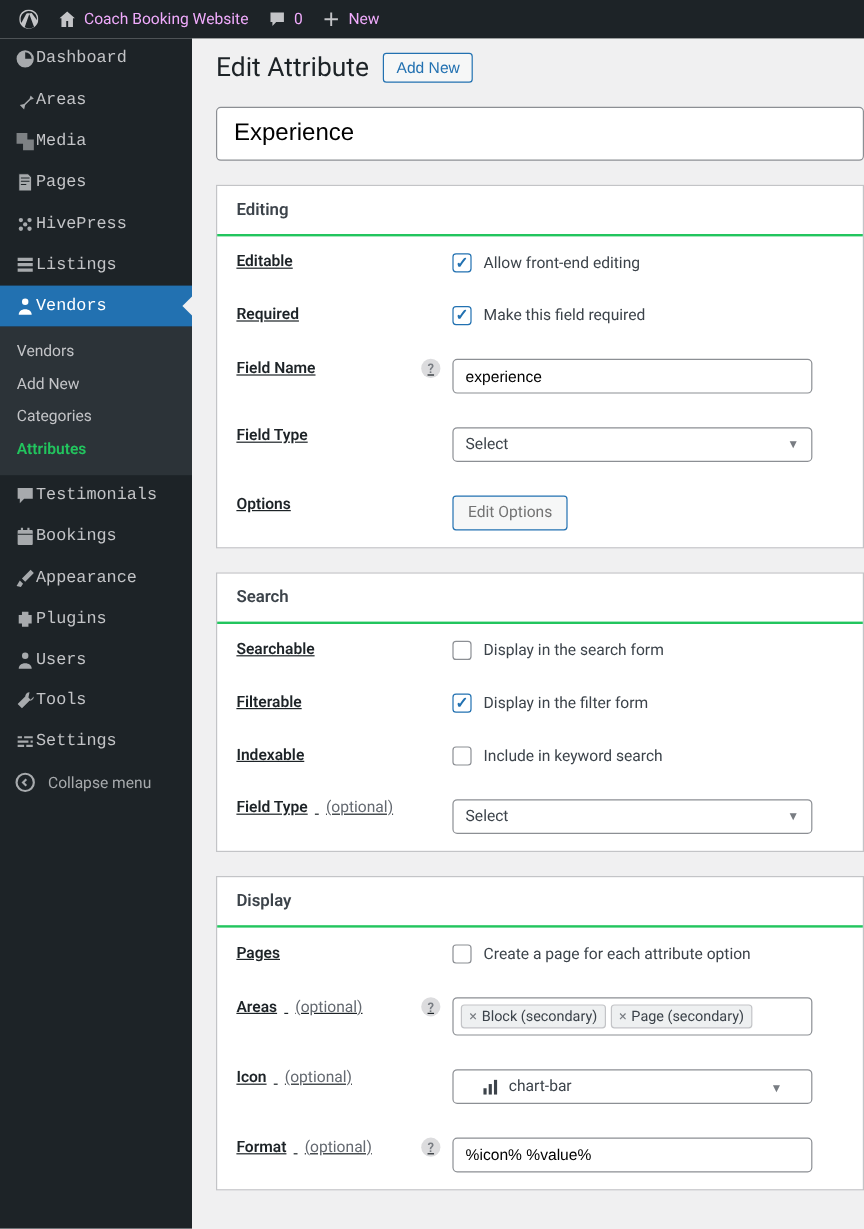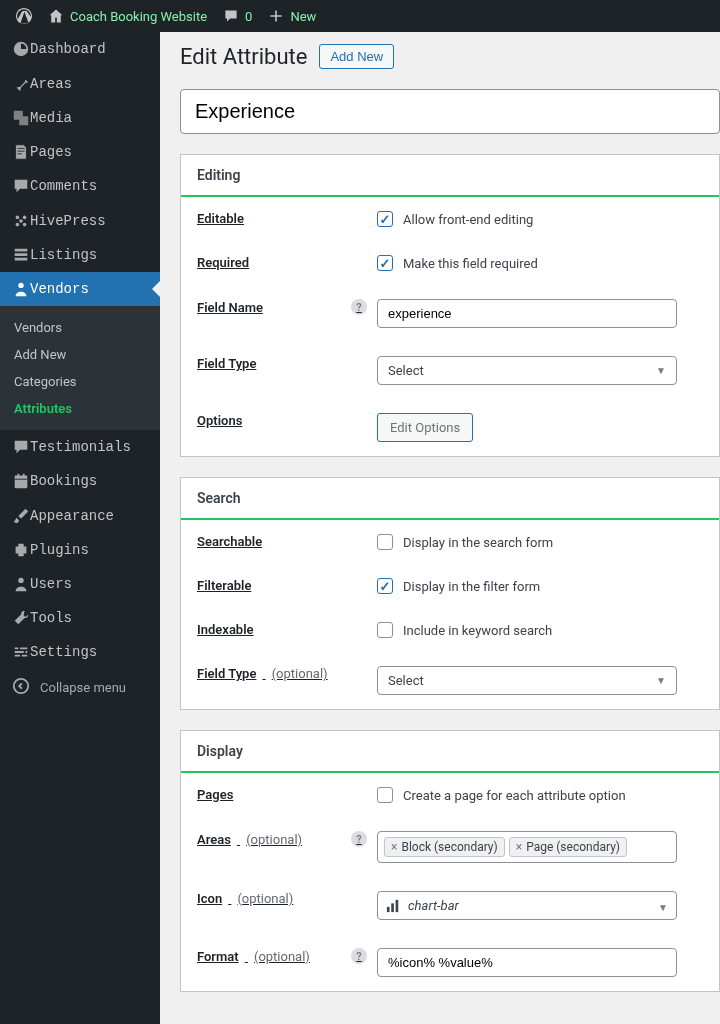--- a/index.html
+++ b/index.html
@@ -1,18 +1,18 @@
 <!DOCTYPE html>
 <html><head>
 <meta charset="utf-8">
 <style>
 * { box-sizing: border-box; margin: 0; padding: 0; }
 body { font-family: -apple-system, BlinkMacSystemFont, "Segoe UI", Roboto, sans-serif; font-size: 13px; color: #3c434a; background: #f0f0f1; }
 .topbar { background: #1d2327; color: #c3c4c7; height: 32px; display: flex; align-items: center; padding: 0 8px; font-size: 13px; }
-.topbar-item { display: flex; align-items: center; padding: 0 8px; gap: 6px; color: #86efac; cursor: pointer; }
+.topbar-item { display: flex; align-items: center; padding: 0 8px; gap: 6px; color: #f0abfc; cursor: pointer; }
 .topbar svg { width: 16px; height: 16px; fill: #c3c4c7; }
 .layout { display: flex; }
 .sidebar { width: 160px; background: #1d2327; min-height: calc(100vh - 32px); color: #c3c4c7; }
 .sidebar-item { display: flex; align-items: center; padding: 8px 12px; cursor: pointer; font-size: 14px; font-family: Liberation Mono, monospace; }
 .sidebar-item svg { width: 18px; height: 18px; fill: #a7aaad; flex-shrink: 0; }
 .sidebar-item.active { background: #2271b1; color: #fff; position: relative; }
 .sidebar-item.active svg { fill: #fff; }
 .sidebar-item.active::after { content: ""; position: absolute; right: 0; top: 50%; transform: translateY(-50%); border: 8px solid transparent; border-right-color: #f0f0f1; }
 .sidebar-sub { background: #2c3338; padding: 8px 0; }
 .sidebar-sub-item { padding: 6px 14px; font-size: 13px; color: #c3c4c7; cursor: pointer; }
@@ -37,21 +37,21 @@
 .checkbox { width: 16px; height: 16px; border: 1px solid #8c8f94; border-radius: 3px; background: #fff; display: inline-flex; align-items: center; justify-content: center; cursor: pointer; }
 .checkbox.checked { border-color: #2271b1; }
 .checkbox.checked::after { content: "✓"; color: #2271b1; font-size: 13px; font-weight: 700; }
 .text-input { width: 300px; padding: 6px 10px; border: 1px solid #8c8f94; border-radius: 4px; background: #fff; font-size: 13px; }
 .select-input { width: 300px; padding: 6px 10px; border: 1px solid #8c8f94; border-radius: 4px; background: #fff; font-size: 13px; display: flex; justify-content: space-between; align-items: center; cursor: pointer; }
 .select-input .caret { font-size: 10px; color: #787c82; }
 .link-btn { border: 1px solid #2271b1; color: #737373; background: #f6f7f7; padding: 6px 12px; border-radius: 3px; font-size: 13px; cursor: pointer; display: inline-block; }
 .tags-input { width: 300px; min-height: 32px; padding: 4px 6px; border: 1px solid #8c8f94; border-radius: 4px; background: #fff; display: flex; flex-wrap: wrap; gap: 4px; align-items: center; }
 .tag { background: #eef0f1; border: 1px solid #c3c4c7; border-radius: 3px; padding: 2px 6px; font-size: 12px; display: flex; align-items: center; gap: 4px; }
 .tag .x { color: #787c82; cursor: pointer; }
-.icon-select { width: 300px; padding: 6px 8px; border: 1px solid #8c8f94; border-radius: 4px; background: #fff; font-size: 13px; display: flex; align-items: flex-end; gap: 8px; cursor: pointer; font-style: italic; }
+.icon-select { width: 300px; padding: 6px 24px; border: 1px solid #8c8f94; border-radius: 4px; background: #fff; font-size: 13px; display: flex; align-items: flex-end; gap: 8px; cursor: pointer; }
 .icon-select .caret { margin-left: auto; font-size: 10px; color: #787c82; }
 .icon-select svg { width: 14px; height: 14px; fill: #3c434a; }
 </style>
 </head>
 <body>
 
 <div class="topbar">
   <div class="topbar-item">
     <svg viewBox="0 0 20 20">
         <path d="M10 0C4.5 0 0 4.5 0 10s4.5 10 10 10 10-4.5 10-10S15.5 0 10 0zm0 1.5c4.7 0 8.5 3.8 8.5 8.5 0 .3 0 .6-.1.9L13 3.5c-.9-.1-1.8.1-2.7.5l5.2 14.2c-1.6.8-3.4 1.3-5.5 1.3-1.5 0-3-.4-4.3-1.1l5-14.4c-.3-.1-.7-.1-1-.1-.8 0-1.6.1-2.3.4L2.2 14C1.8 12.8 1.5 11.4 1.5 10c0-4.7 3.8-8.5 8.5-8.5z"></path>
@@ -96,26 +96,20 @@
       <svg viewBox="0 0 20 20">
           <path d="M2 2h10v10H2z M8 8h10v10H8z" fill-opacity="0.7"></path>
         </svg>
       <span>Media</span>
     </div>
     <div class="sidebar-item">
       <svg viewBox="0 0 20 20">
           <path d="M4 2h9l3 3v13H4z M6 6h8M6 9h8M6 12h5" stroke="#1d2327" stroke-width="1" fill="#a7aaad"></path>
         </svg>
       <span>Pages</span>
-    </div>
-    <div class="sidebar-item">
-      <svg viewBox="0 0 20 20">
-          <path d="M3 3h14v10H9l-4 4v-4H3z"></path>
-        </svg>
-      <span>Comments</span>
     </div>
     <div class="sidebar-separator"></div>
     <div class="sidebar-item">
       <svg viewBox="0 0 20 20">
           <circle cx="6" cy="6" r="2"></circle>
           <circle cx="14" cy="6" r="2"></circle>
           <circle cx="6" cy="14" r="2"></circle>
           <circle cx="14" cy="14" r="2"></circle>
           <circle cx="10" cy="10" r="2"></circle>
         </svg>

